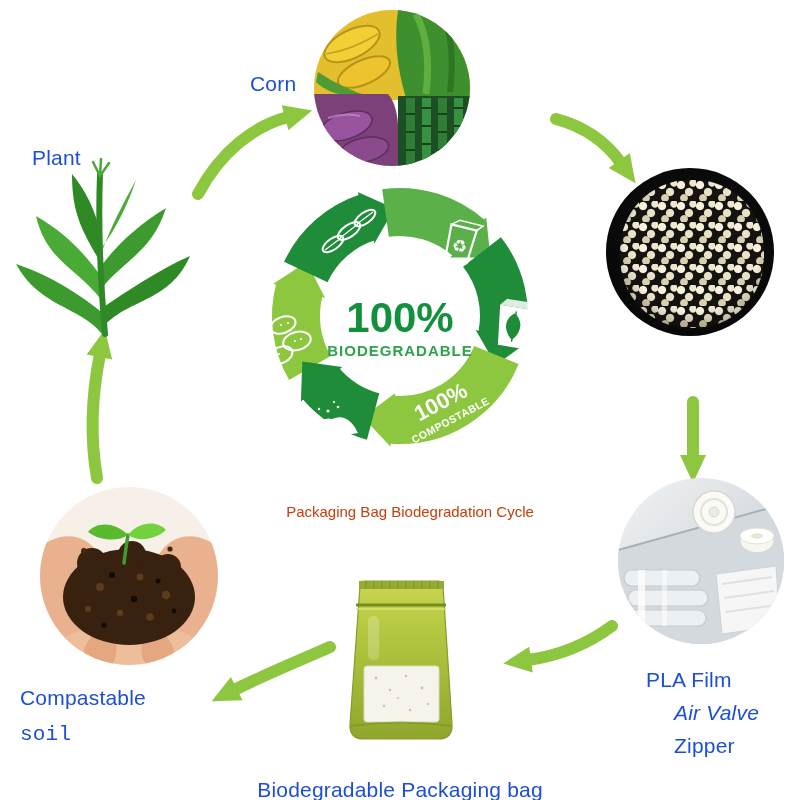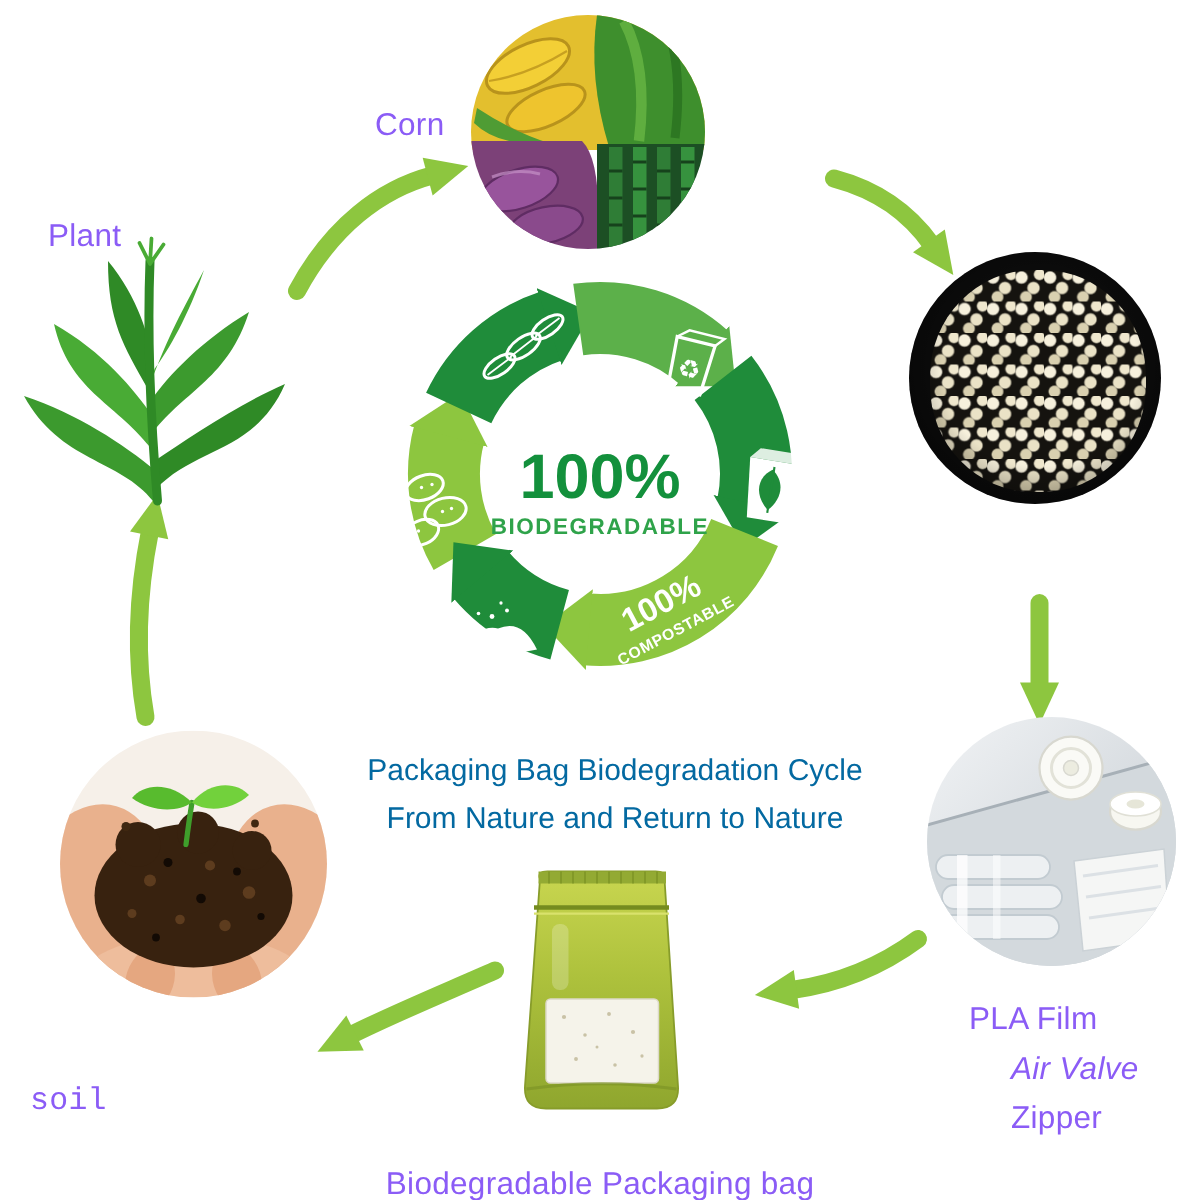--- a/index.html
+++ b/index.html
@@ -1,31 +1,31 @@
 <!DOCTYPE html>
 <html><head>
 <meta charset="utf-8">
 <style>
   html,body { margin:0; padding:0; background:#ffffff; }
   .stage {
     position:relative; width:800px; height:800px; background:#ffffff;
     font-family:"Liberation Sans", sans-serif; overflow:hidden;
   }
   .stage svg { display:block; }
-  .lbl { position:absolute; font-size:21px; color:#8b5cf6; letter-spacing:.2px; white-space:nowrap; }
+  .lbl { position:absolute; font-size:21px; color:#1d4ed8; letter-spacing:.2px; white-space:nowrap; }
   .lbl-plant { left:32px;  top:146px; }
   .lbl-corn  { left:250px; top:72px; }
   .lbl-pla   { left:643px; top:127px; }
   .lbl-film1 { left:646px; top:668px;text-align:right; }
   .lbl-film2 { left:674px; top:701px;font-style:italic; }
   .lbl-film3 { left:674px; top:734px; }
   .lbl-bag   { left:225px; top:758px; width:350px; text-align:center; white-space:nowrap;margin-top:20px; }
   .lbl-soil1 { left:20px;  top:686px; }
   .lbl-soil2 { left:20px;  top:723px;font-family:Liberation Mono, monospace; }
-  .caption { position:absolute; left:225px; width:370px; text-align:center; color:#0369a1; font-size:20px; }
+  .caption { position:absolute; left:225px; width:370px; text-align:center; color:#c2410c; font-size:15px; }
   .caption1 { top:503px; }
   .caption2 { top:535px; }
   .circle { position:absolute; border-radius:50%; overflow:hidden; }
   .corn-photo { left:314px; top:10px;  width:156px; height:156px; }
   .film-photo { left:618px; top:478px; width:166px; height:166px; }
   .soil-photo { left:40px;  top:487px; width:178px; height:178px; }
   .pellets    { left:606px; top:168px; width:168px; height:168px; background:#0b0b0b; }
   .pellets .grain {
     position:absolute; inset:12px 10px 8px 14px; border-radius:48%;
     background-color:#15130f;
@@ -206,20 +206,21 @@
         <circle cx="64" cy="138" r="2.6"></circle>
           <circle cx="134" cy="124" r="2.4"></circle>
       </g>
       <circle cx="44" cy="64" r="3" fill="#402812"></circle>
       <circle cx="130" cy="62" r="2.6" fill="#402812"></circle>
       <path d="M84,76 Q86,60 88,48" stroke="#3f9e2b" stroke-width="3.5" fill="none" stroke-linecap="round"></path>
       <path d="M88,48 C74,34 56,35 48,45 C60,54 78,55 88,48 Z" fill="#58bb2e"></path>
       <path d="M88,48 C100,33 118,34 126,43 C115,53 98,55 88,48 Z" fill="#72d13c"></path>
     </svg>
   </div>
+  <div class="lbl lbl-soil1">Compastable</div>
   <div class="lbl lbl-soil2">soil</div>
 
   <svg class="cycle-logo" width="350" height="330" viewBox="0 0 350 330">
     <defs>
       <marker id="mDark" markerUnits="userSpaceOnUse" markerWidth="32" markerHeight="62" refX="2" refY="31" orient="auto">
         <path d="M0,4 L30,31 L0,58 Z" fill="#1f8c3a"></path>
       </marker>
       <marker id="mMid" markerUnits="userSpaceOnUse" markerWidth="32" markerHeight="62" refX="2" refY="31" orient="auto">
         <path d="M0,4 L30,31 L0,58 Z" fill="#5cb04a"></path>
       </marker>
@@ -280,15 +281,14 @@
     <text x="178" y="174" font-size="42" font-weight="bold" fill="#13903c" text-anchor="middle">100%</text>
     <text x="178" y="198" font-size="15" font-weight="bold" fill="#2fa34a" letter-spacing="1" text-anchor="middle">BIODEGRADABLE</text>
 
     <g transform="translate(224,254) rotate(-28)">
       <text x="0" y="-4" font-size="22" font-weight="bold" fill="#ffffff" text-anchor="middle">100%</text>
       <text x="0" y="13" font-size="10.5" font-weight="bold" fill="#ffffff" letter-spacing="0.5" text-anchor="middle">COMPOSTABLE</text>
     </g>
   </svg>
 
   <div class="caption caption1">Packaging Bag Biodegradation Cycle</div>
-  <div class="caption caption2">From Nature and Return to Nature</div>
 
 </div>
 
 </body></html>

